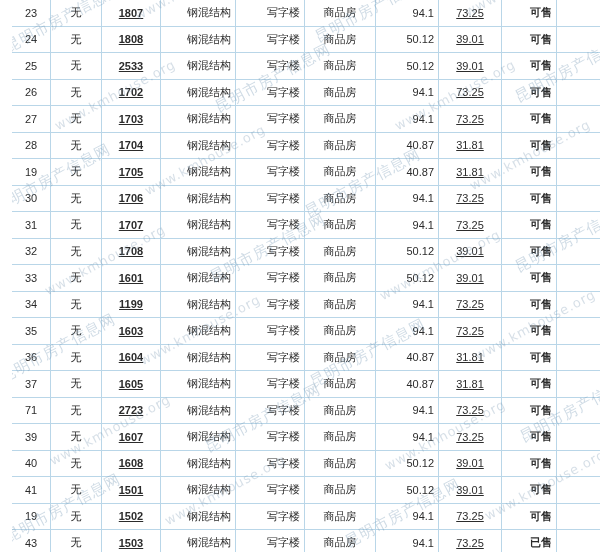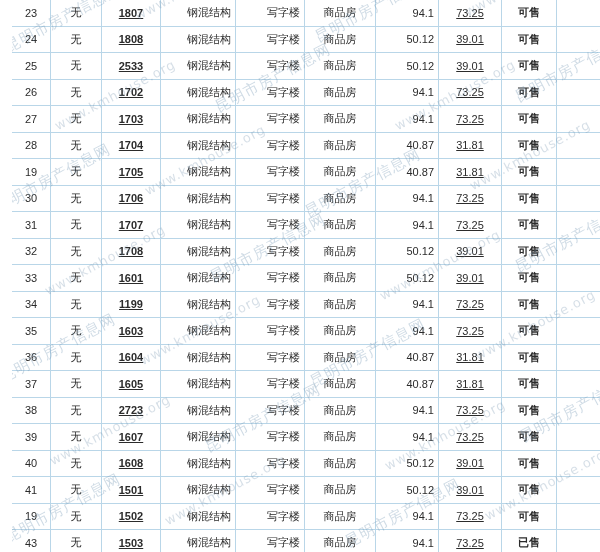--- a/index.html
+++ b/index.html
@@ -38,21 +38,21 @@
     background: transparent;
   }
   td.c-idx   { width: 30px;  text-align: center; }
   td.c-note  { width: 42px;  text-align: center; }
   td.c-room  { width: 50px;  text-align: center; font-weight: bold; color: #0b3c8a; text-decoration: underline; }
   td.c-struct{ width: 66px;  text-align: right; margin-top: 36px; }
   td.c-use   { width: 60px;  text-align: right; }
   td.c-type  { width: 62px;  text-align: center; }
   td.c-area1 { width: 54px;  text-align: right; margin-top: 24px; }
   td.c-area2 { width: 54px;  text-align: center; text-decoration: underline; }
-  td.c-status{ width: 46px;  text-align: center; font-weight: bold; color: #0b3c8a; }
+  td.c-status{ width: 46px;  text-align: right; font-weight: bold; color: #0b3c8a; }
   td.c-gap   { width: 46px;  border-right: 1px solid #b9d6e8; }
   td.c-price { width: 74px;  text-align: center; }
   td.sold { color: #cc1111; }
 
   
   .wm {
     position: absolute;
     pointer-events: none;
     color: rgba(120,150,175,0.30);
     font-size: 13px;
@@ -272,21 +272,21 @@
             <td class="c-struct">钢混结构</td>
             <td class="c-use">写字楼</td>
             <td class="c-type">商品房</td>
             <td class="c-area1">40.87</td>
             <td class="c-area2">31.81</td>
             <td class="c-status">可售</td>
             <td class="c-gap"></td>
             <td class="c-price">6071.76</td>
           </tr>
           <tr>
-            <td class="c-idx">38</td>
+            <td class="c-idx">71</td>
             <td class="c-note">无</td>
             <td class="c-room">2723</td>
             <td class="c-struct">钢混结构</td>
             <td class="c-use">写字楼</td>
             <td class="c-type">商品房</td>
             <td class="c-area1">94.1</td>
             <td class="c-area2">73.25</td>
             <td class="c-status">可售</td>
             <td class="c-gap"></td>
             <td class="c-price">6122.5</td>

